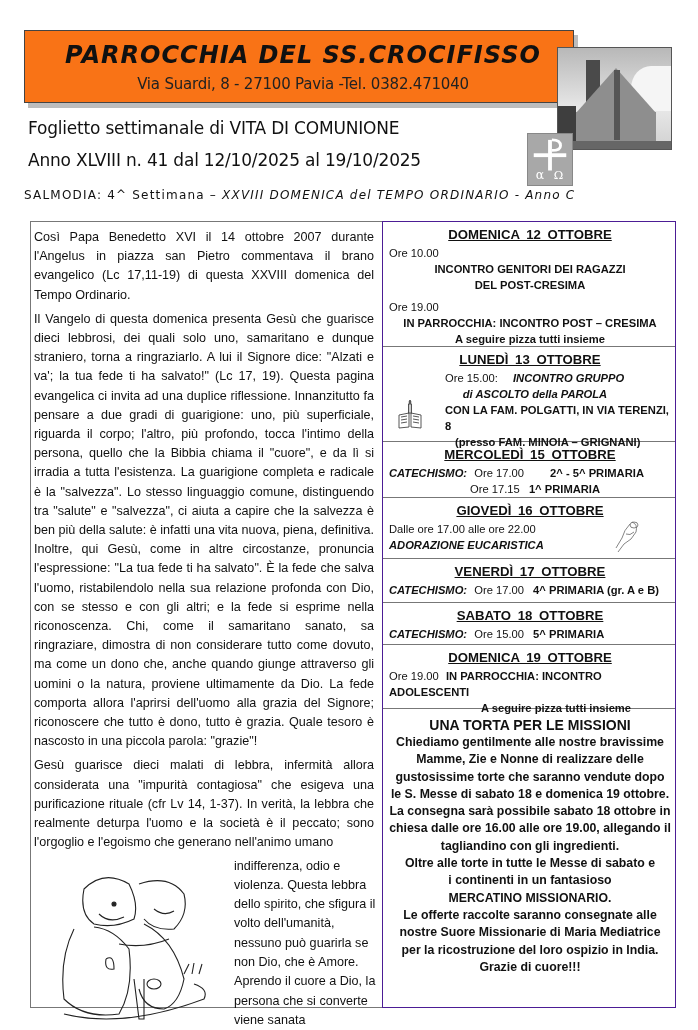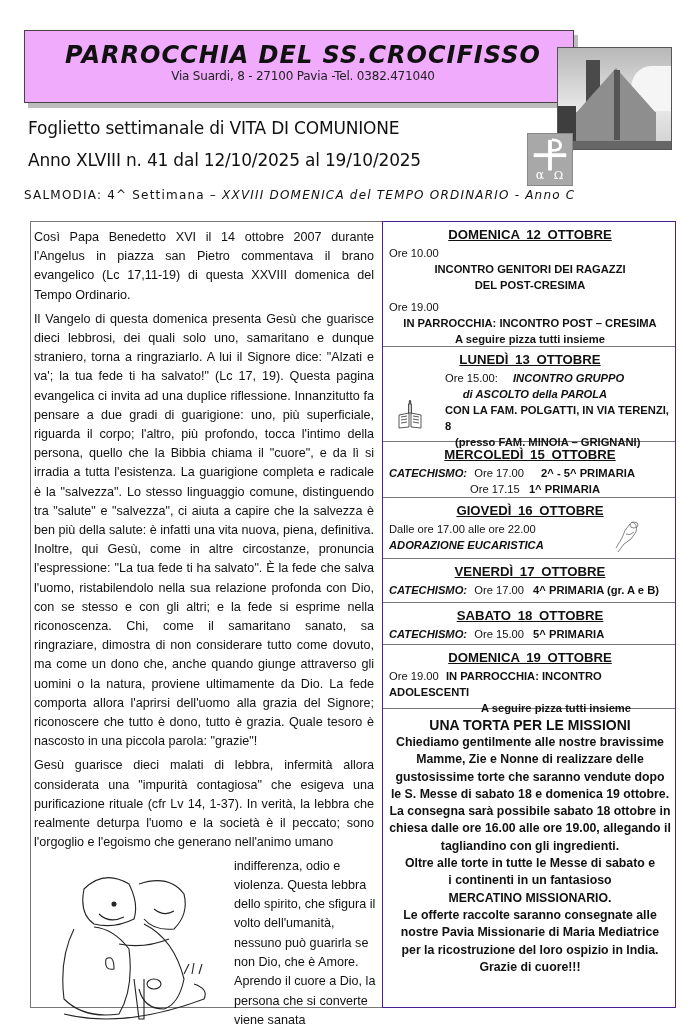--- a/index.html
+++ b/index.html
@@ -1,22 +1,22 @@
 <!DOCTYPE html>
 <html><head>
 <meta charset="utf-8">
 <style>
   * { box-sizing: border-box; margin: 0; padding: 0; }
   html, body { width: 698px; height: 1030px; background: #ffffff; overflow: hidden; }
   body { position: relative; font-family: "DejaVu Sans", sans-serif; color: #111; }
 
   .hdr-shadow { position: absolute; left: 28px; top: 35px; width: 550px; height: 73px; background: #bdbdbd; }
-  .hdr-box { position: absolute; left: 24px; top: 30px; width: 550px; height: 73px; background: #f0abfc; border: 1px solid #444; text-align: center; padding-left: 8px; }
+  .hdr-box { position: absolute; left: 24px; top: 30px; width: 550px; height: 73px; background: #f97316; border: 1px solid #444; text-align: center; padding-left: 8px; }
   .hdr-title { font-family: "DejaVu Sans", sans-serif; font-style: italic; font-weight: bold; font-size: 24px; letter-spacing: 1px; margin-top: 10px; color: #111; }
-  .hdr-addr { font-family: "DejaVu Sans", sans-serif; font-size: 12px; color: #222; letter-spacing: -0.2px; }
+  .hdr-addr { font-family: "DejaVu Sans", sans-serif; font-size: 15px; margin-top: 6px; color: #222; letter-spacing: -0.2px; }
 
   .photo { position: absolute; left: 557px; top: 47px; width: 115px; height: 103px; border: 1px solid #555; overflow: hidden; background: linear-gradient(#b8b8b8, #e8e8e8 60%, #d0d0d0); }
   .photo .sky-cloud { position: absolute; right: 0; top: 18px; width: 40px; height: 45px; background: #f5f5f5; border-radius: 50% 0 0 50%; }
   .photo .tower { position: absolute; left: 28px; top: 12px; width: 14px; height: 60px; background: #4a4a4a; }
   .photo .church { position: absolute; left: 18px; top: 20px; width: 0; height: 0; border-left: 40px solid transparent; border-right: 40px solid transparent; border-bottom: 45px solid #8e8e8e; }
   .photo .wall { position: absolute; left: 18px; top: 64px; width: 80px; height: 34px; background: #8e8e8e; }
   .photo .window { position: absolute; left: 56px; top: 22px; width: 6px; height: 70px; background: #555; }
   .photo .ground { position: absolute; left: 0; bottom: 0; width: 100%; height: 8px; background: #666; }
   .photo .trees { position: absolute; left: 0; top: 58px; width: 18px; height: 38px; background: #3e3e3e; }
 
@@ -144,21 +144,21 @@
       <rect x="11.5" y="5" width="3" height="9" fill="#ccc"></rect>
       <path d="M13 1 Q15 3 13 5 Q11 3 13 1 Z" fill="#777"></path>
     </svg>
   </div>
 
   <div class="sec sec-3">
     <div class="day">MERCOLEDÌ  15  OTTOBRE</div>
     <div class="r">
       <span class="b i">CATECHISMO:</span>
       <span style="margin-left:4px">Ore 17.00</span>
-      <span class="b" style="margin-left:14px">2^ - 5^ PRIMARIA</span>
+      <span class="b" style="margin-left:23px">2^ - 5^ PRIMARIA</span>
     </div>
     <div class="r" style="padding-left:81px">
       <span>Ore 17.15</span>
       <span class="b" style="margin-left:6px">1^ PRIMARIA</span>
     </div>
   </div>
 
   <div class="sec sec-4">
     <div class="day">GIOVEDÌ  16  OTTOBRE</div>
     <div class="r">Dalle ore 17.00 alle ore 22.00</div>
@@ -204,17 +204,17 @@
     <div class="torta">Mamme, Zie e Nonne di realizzare delle</div>
     <div class="torta">gustosissime torte che saranno vendute dopo</div>
     <div class="torta">le S. Messe di sabato 18 e domenica 19 ottobre.</div>
     <div class="torta">La consegna sarà possibile sabato 18 ottobre in</div>
     <div class="torta">chiesa dalle ore 16.00 alle ore 19.00, allegando il</div>
     <div class="torta">tagliandino con gli ingredienti.</div>
     <div class="torta">Oltre alle torte in tutte le Messe di sabato e</div>
     <div class="torta">i continenti in un fantasioso</div>
     <div class="torta">MERCATINO MISSIONARIO.</div>
     <div class="torta">Le offerte raccolte saranno consegnate alle</div>
-    <div class="torta">nostre Pavia Missionarie di Maria Mediatrice</div>
+    <div class="torta">nostre Suore Missionarie di Maria Mediatrice</div>
     <div class="torta">per la ricostruzione del loro ospizio in India.</div>
     <div class="torta">Grazie di cuore!!!</div>
   </div>
 </div>
 
 </body></html>

